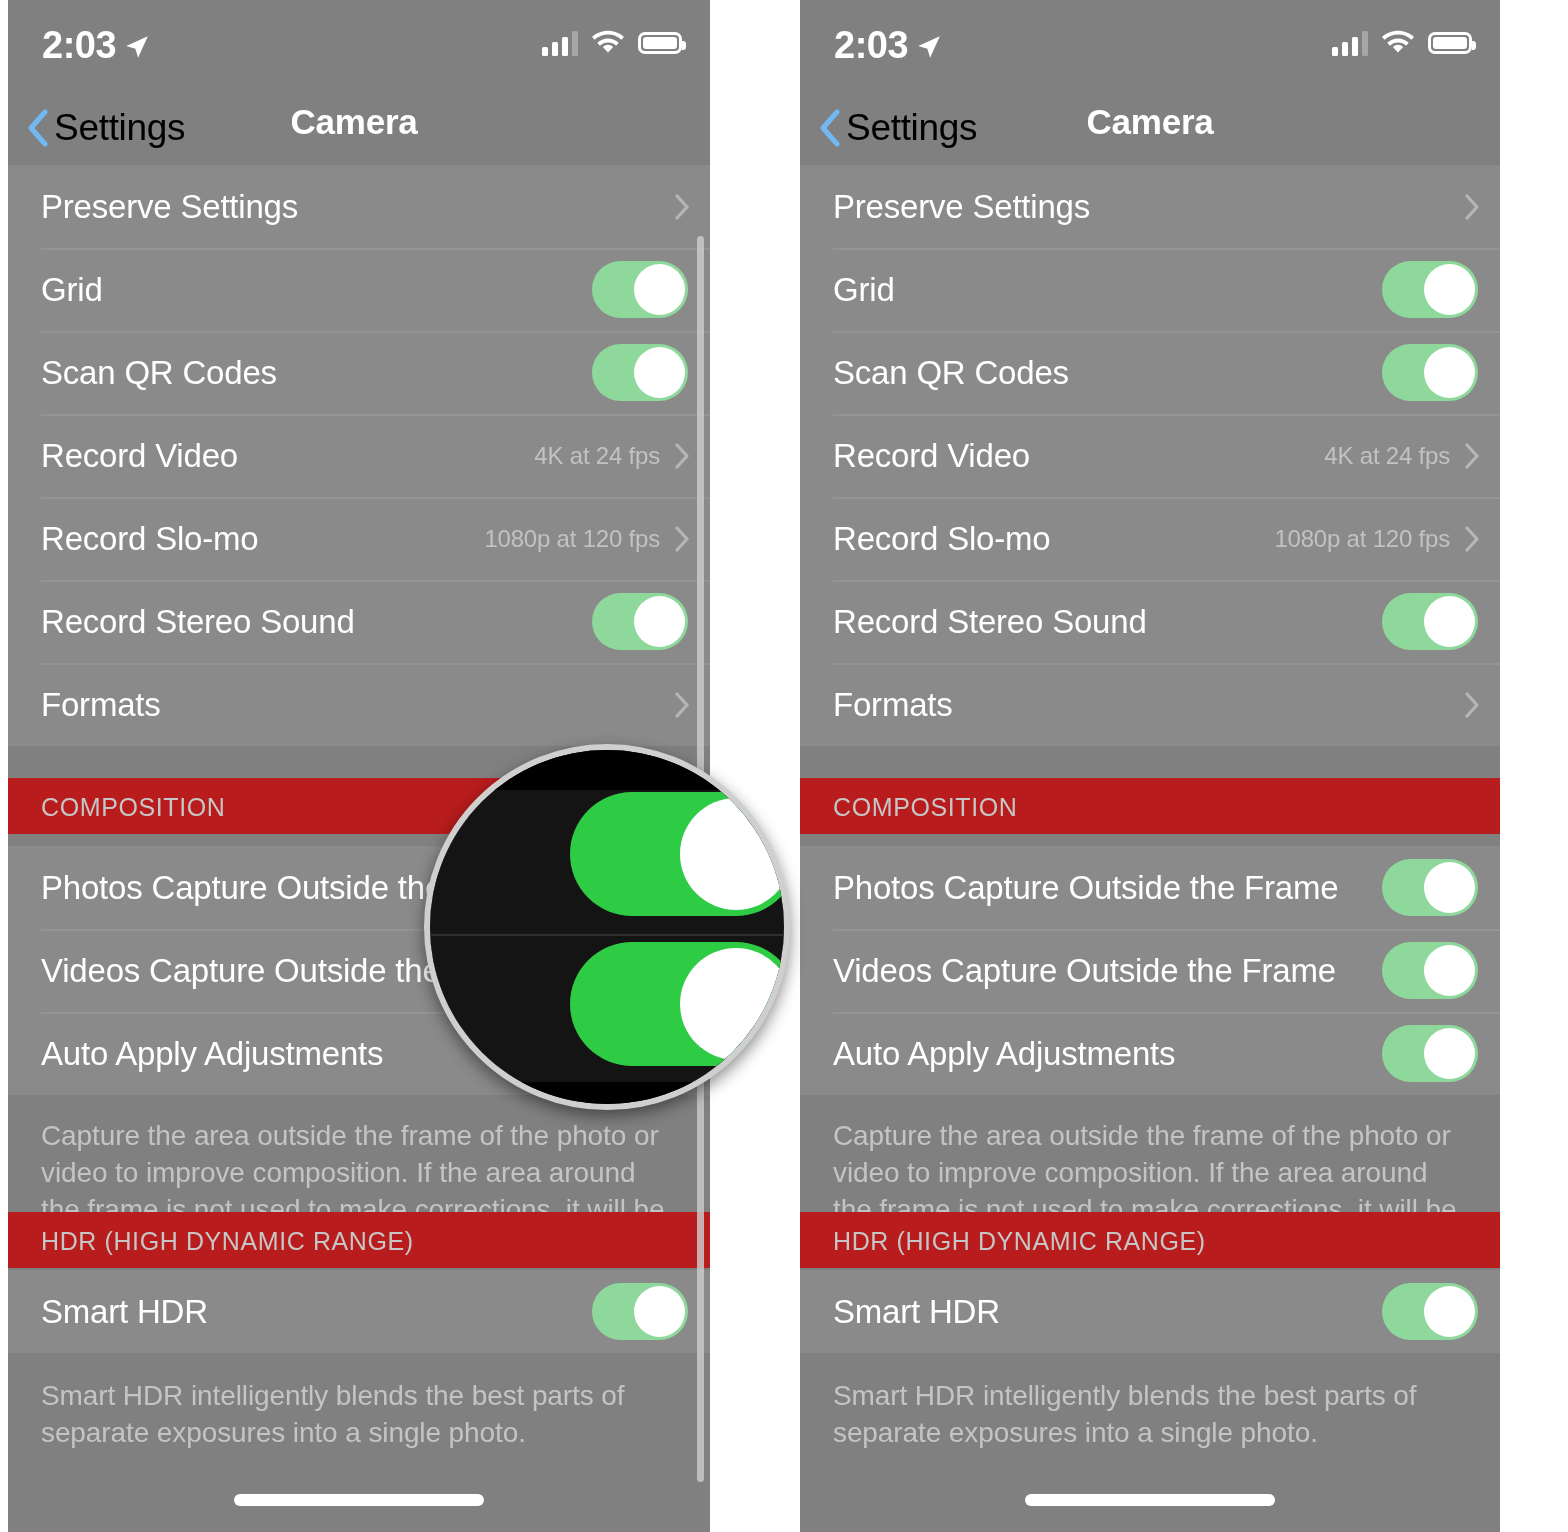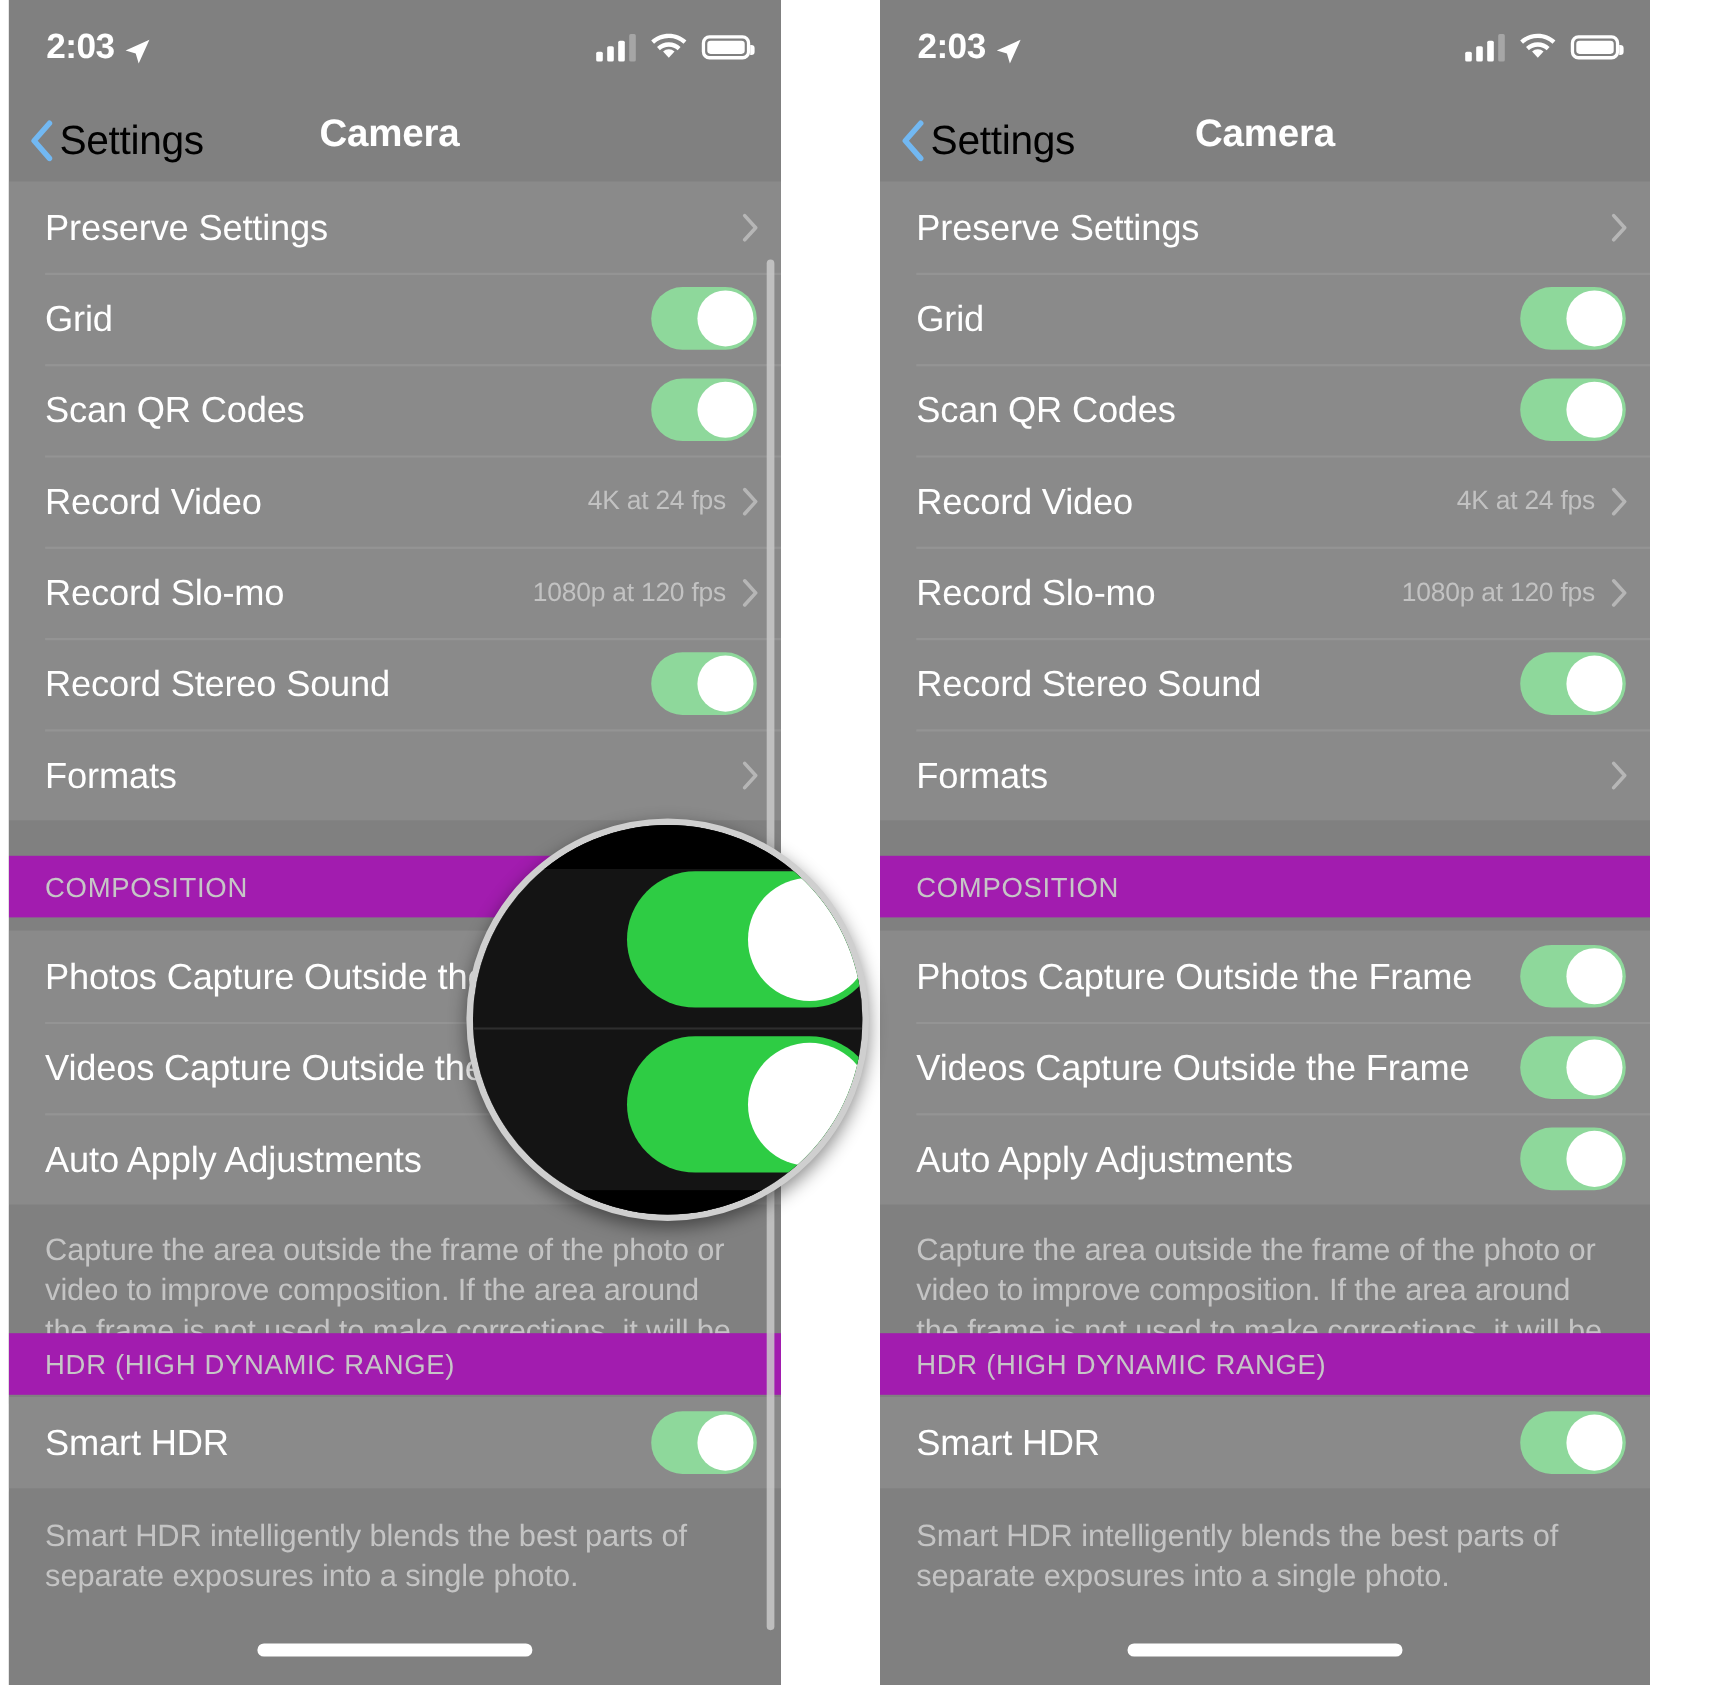--- a/index.html
+++ b/index.html
@@ -18,22 +18,22 @@
     background:#808080;
     overflow:hidden;
   }
   .phone.left{left:8px;width:702px;}
   .phone.right{left:800px;width:700px;}
 
   
   .statusbar{position:absolute;left:0;top:0;width:100%;height:92px;}
   .sb-time{
     position:absolute;left:34px;top:24px;
-    font-size:32px;font-weight:700;color:#ffffff;letter-spacing:-0.5px;
-    display:flex;align-items:center;gap:8px;
+    font-size:38px;font-weight:700;color:#ffffff;letter-spacing:-0.5px;
+    display:flex;gap:8px;
   }
   .loc-arrow{display:inline-block;width:26px;height:26px;margin-top:2px;}
   .sb-right{
     position:absolute;right:28px;top:30px;
     display:flex;align-items:center;gap:13px;
   }
   .bars{display:flex;align-items:flex-end;gap:4px;height:26px;}
   .bars i{display:block;width:6px;background:#ffffff;border-radius:1.5px;}
   .bars i:nth-child(1){height:9px;}
   .bars i:nth-child(2){height:14px;}
@@ -85,21 +85,21 @@
     position:relative;flex:0 0 auto;margin-right:2px;
   }
   .toggle .knob{
     position:absolute;right:3px;top:3px;width:51px;height:51px;border-radius:50%;
     background:#ffffff;
   }
 
   
   .sec-gap{height:72px;background:#808080;}
   .sec-head{
-    height:56px;background:#a21caf;display:flex;align-items:flex-end;
+    height:56px;background:#b91c1c;display:flex;align-items:flex-end;
     padding:0 0 12px 33px;box-sizing:border-box;
     color:#c6c6c6;font-size:25px;letter-spacing:.6px;
   }
   .footnote{
     background:#808080;padding:22px 40px 10px 33px;
     color:#c4c4c4;font-size:28px;line-height:1.32;letter-spacing:-0.1px;
   }
 
   
   .scrollbar{

